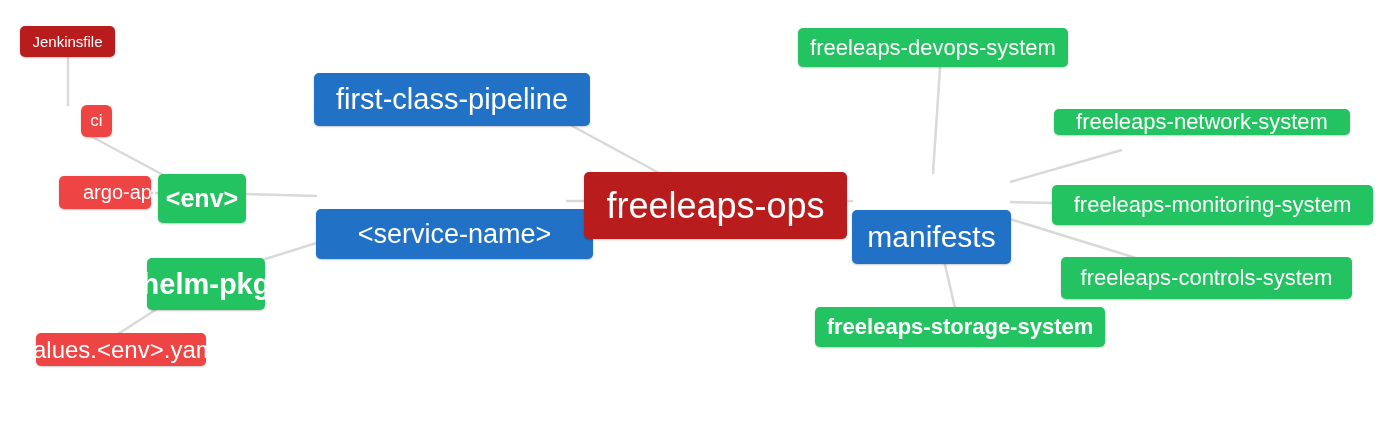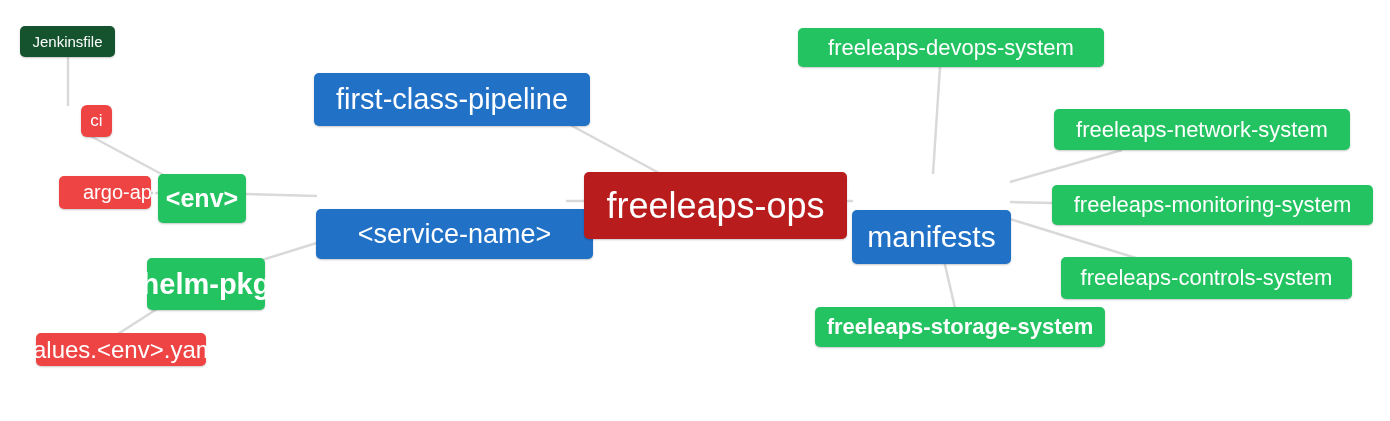--- a/index.html
+++ b/index.html
@@ -32,35 +32,35 @@
     justify-content: center;
     color: #ffffff;
     border-radius: 5px;
     box-shadow: 0 1px 2px rgba(0,0,0,0.22);
     white-space: nowrap;
     box-sizing: border-box;
   }
   .c-dark   { background: #b91c1c; }
   .c-blue   { background: #2171c7; margin-top: 37px; }
   .c-green  { background: #23c361; }
-  .c-orange { background: #14532d; text-align: center; }
+  .c-orange { background: #b91c1c; text-align: center; }
   .c-red    { background: #ef4444; margin-left: 28px; }
 
   .n-jenkinsfile { left: 20px;  top: 26px;  width: 95px;  height: 31px; font-size: 15px; }
   .n-ci          { left: 53px;  top: 105px; width: 31px;  height: 32px; font-size: 17px; border-radius: 6px; }
   .n-argo-app    { left: 31px;  top: 176px; width: 92px;  height: 33px; font-size: 20px; padding-left: 36px; }
   .n-env         { left: 158px; top: 174px; width: 88px;  height: 49px; font-size: 25px; font-weight: bold; }
   .n-pipeline    { left: 314px; top: 36px;  width: 276px; height: 53px; font-size: 29px; }
   .n-service     { left: 316px; top: 172px; width: 277px; height: 50px; font-size: 27px; }
   .n-helm-pkg    { left: 147px; top: 258px; width: 118px; height: 52px; font-size: 29px; font-weight: bold; }
   .n-values      { left: 8px;   top: 333px; width: 170px; height: 33px; font-size: 24px; }
   .n-ops         { left: 584px; top: 172px; width: 263px; height: 67px; font-size: 36px; }
   .n-manifests   { left: 852px; top: 173px; width: 159px; height: 54px; font-size: 30px; }
-  .n-devops      { left: 798px; top: 28px;  width: 306px; height: 39px; font-size: 22px; }
-  .n-network     { left: 1054px;top: 109px; width: 296px; height: 41px; font-size: 22px; align-items: center; }
+  .n-devops      { left: 798px; top: 28px;  width: 270px; height: 39px; font-size: 22px; }
+  .n-network     { left: 1054px;top: 109px; width: 296px; height: 26px; font-size: 22px; align-items: center; }
   .n-monitoring  { left: 1052px;top: 185px; width: 321px; height: 40px; font-size: 22px; }
   .n-controls    { left: 1061px;top: 257px; width: 291px; height: 42px; font-size: 22px; }
   .n-storage     { left: 815px; top: 307px; width: 290px; height: 40px; font-size: 22px; font-weight: bold; }
 </style>
 </head>
 <body>
 
 <div class="canvas">
 
   <svg class="edge-layer" viewBox="0 0 1390 421" xmlns="http://www.w3.org/2000/svg">

